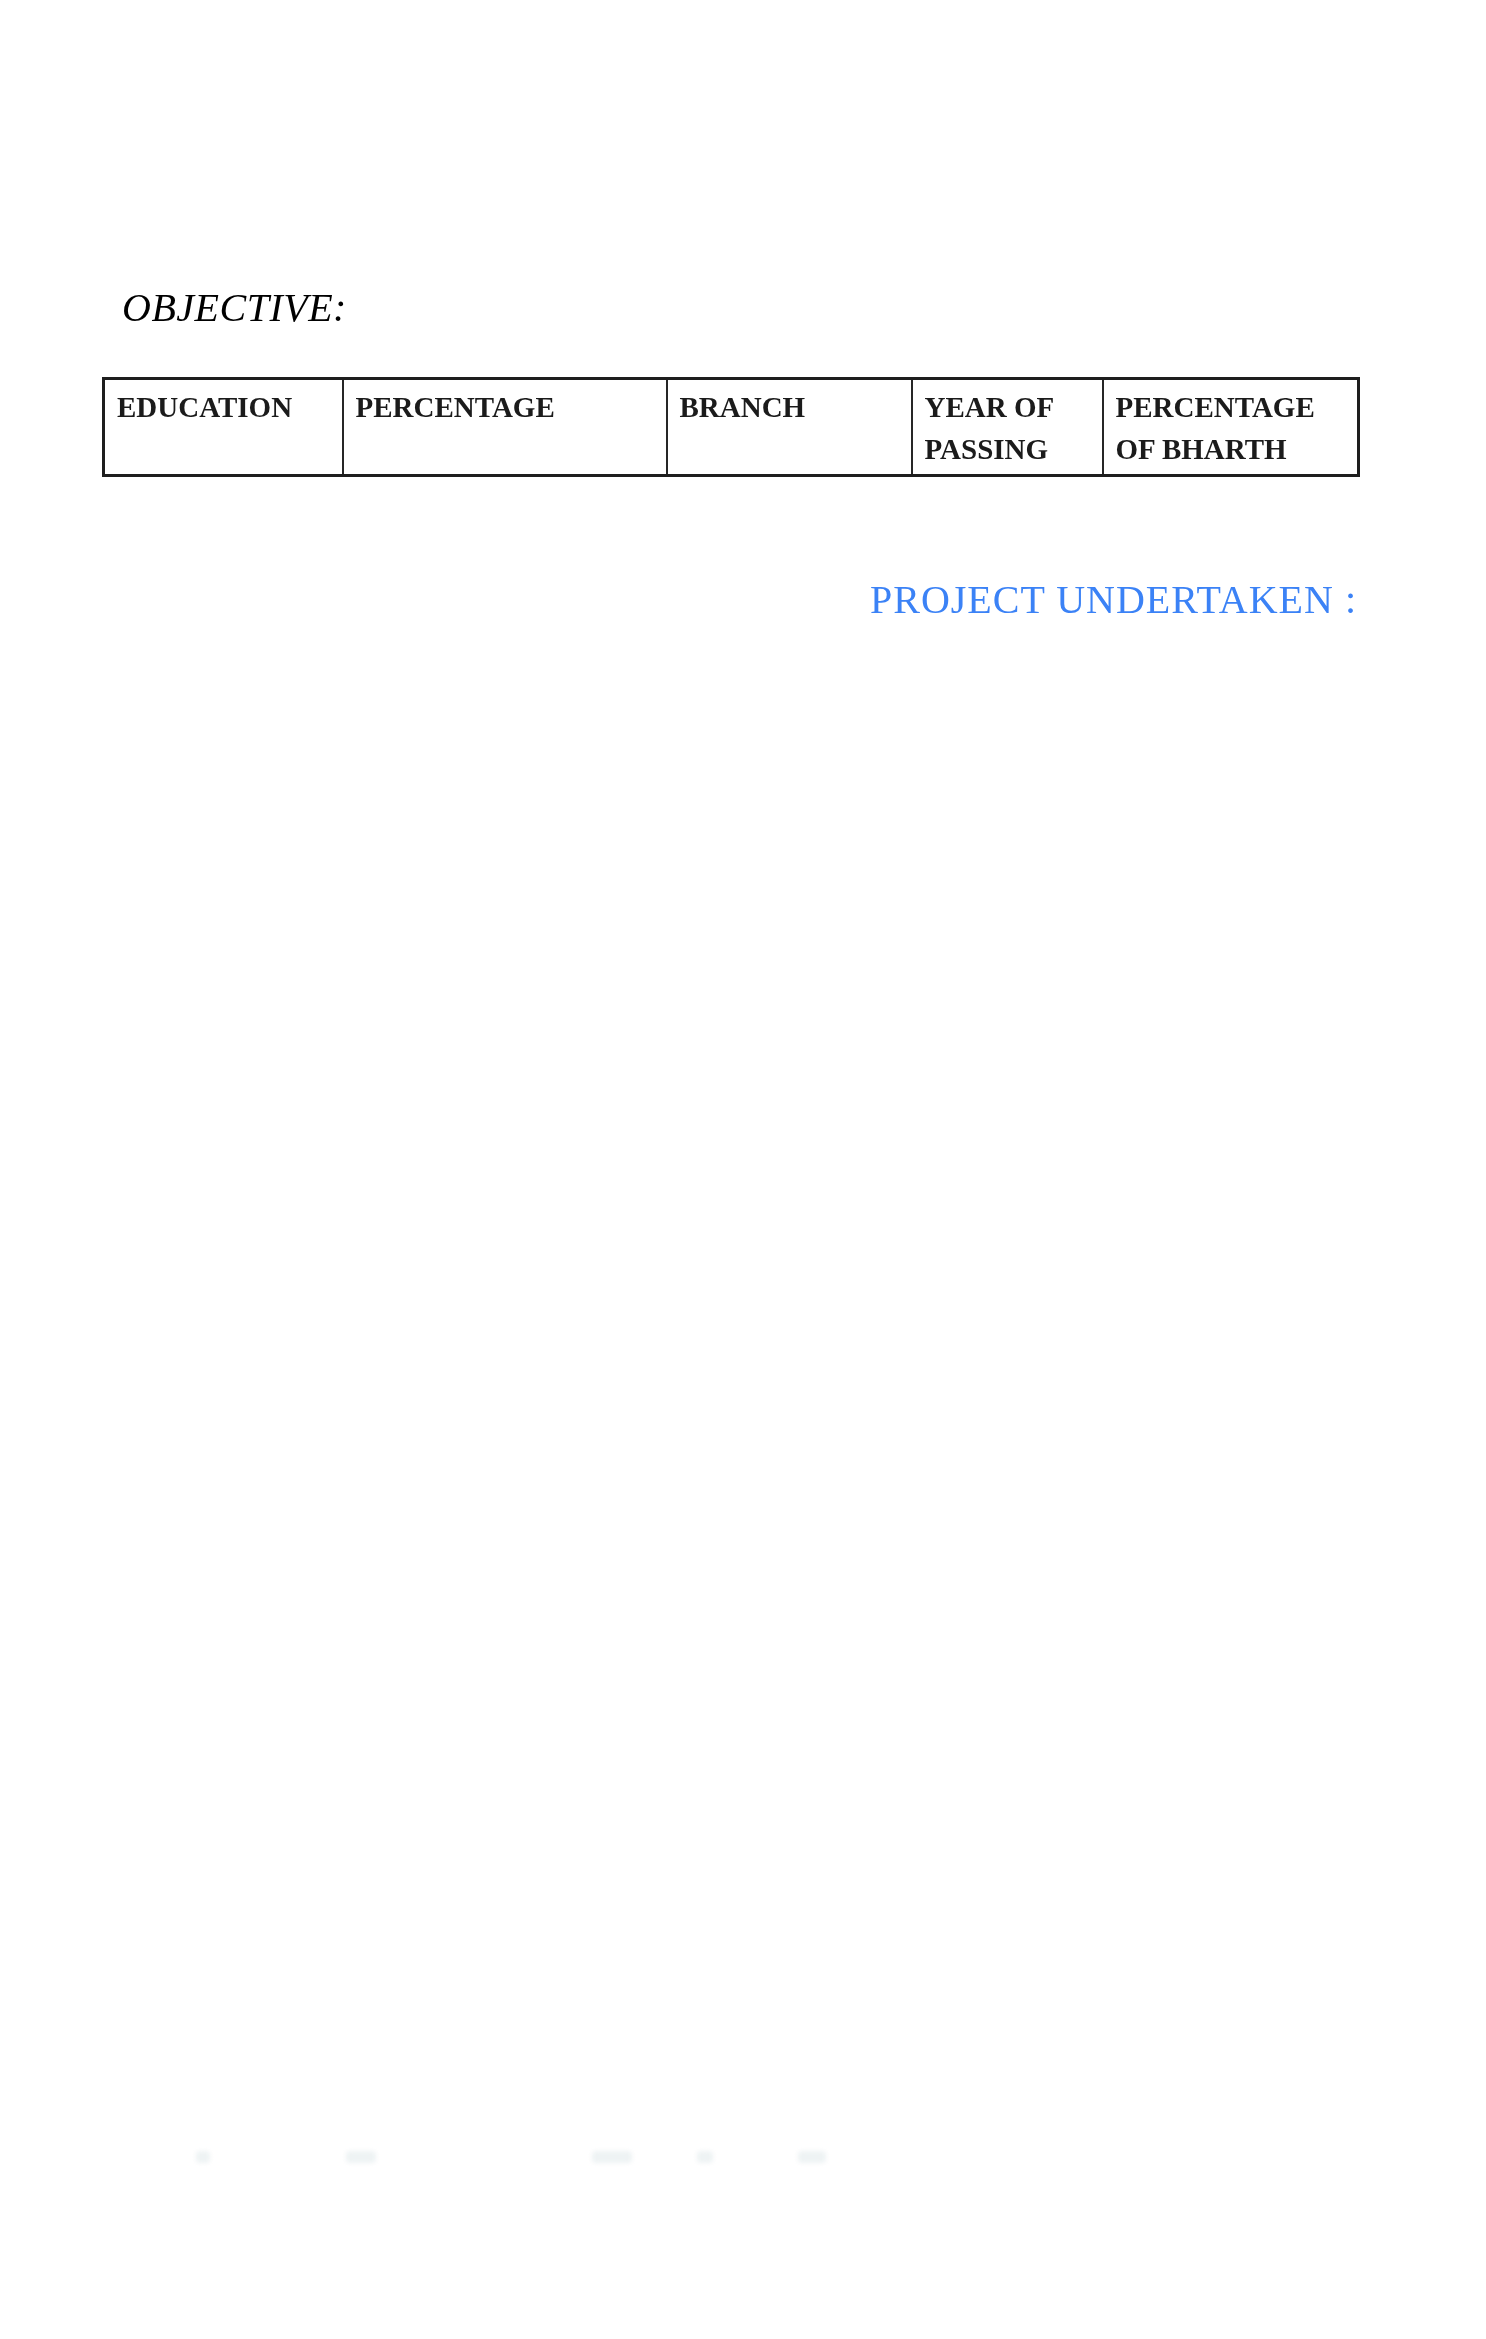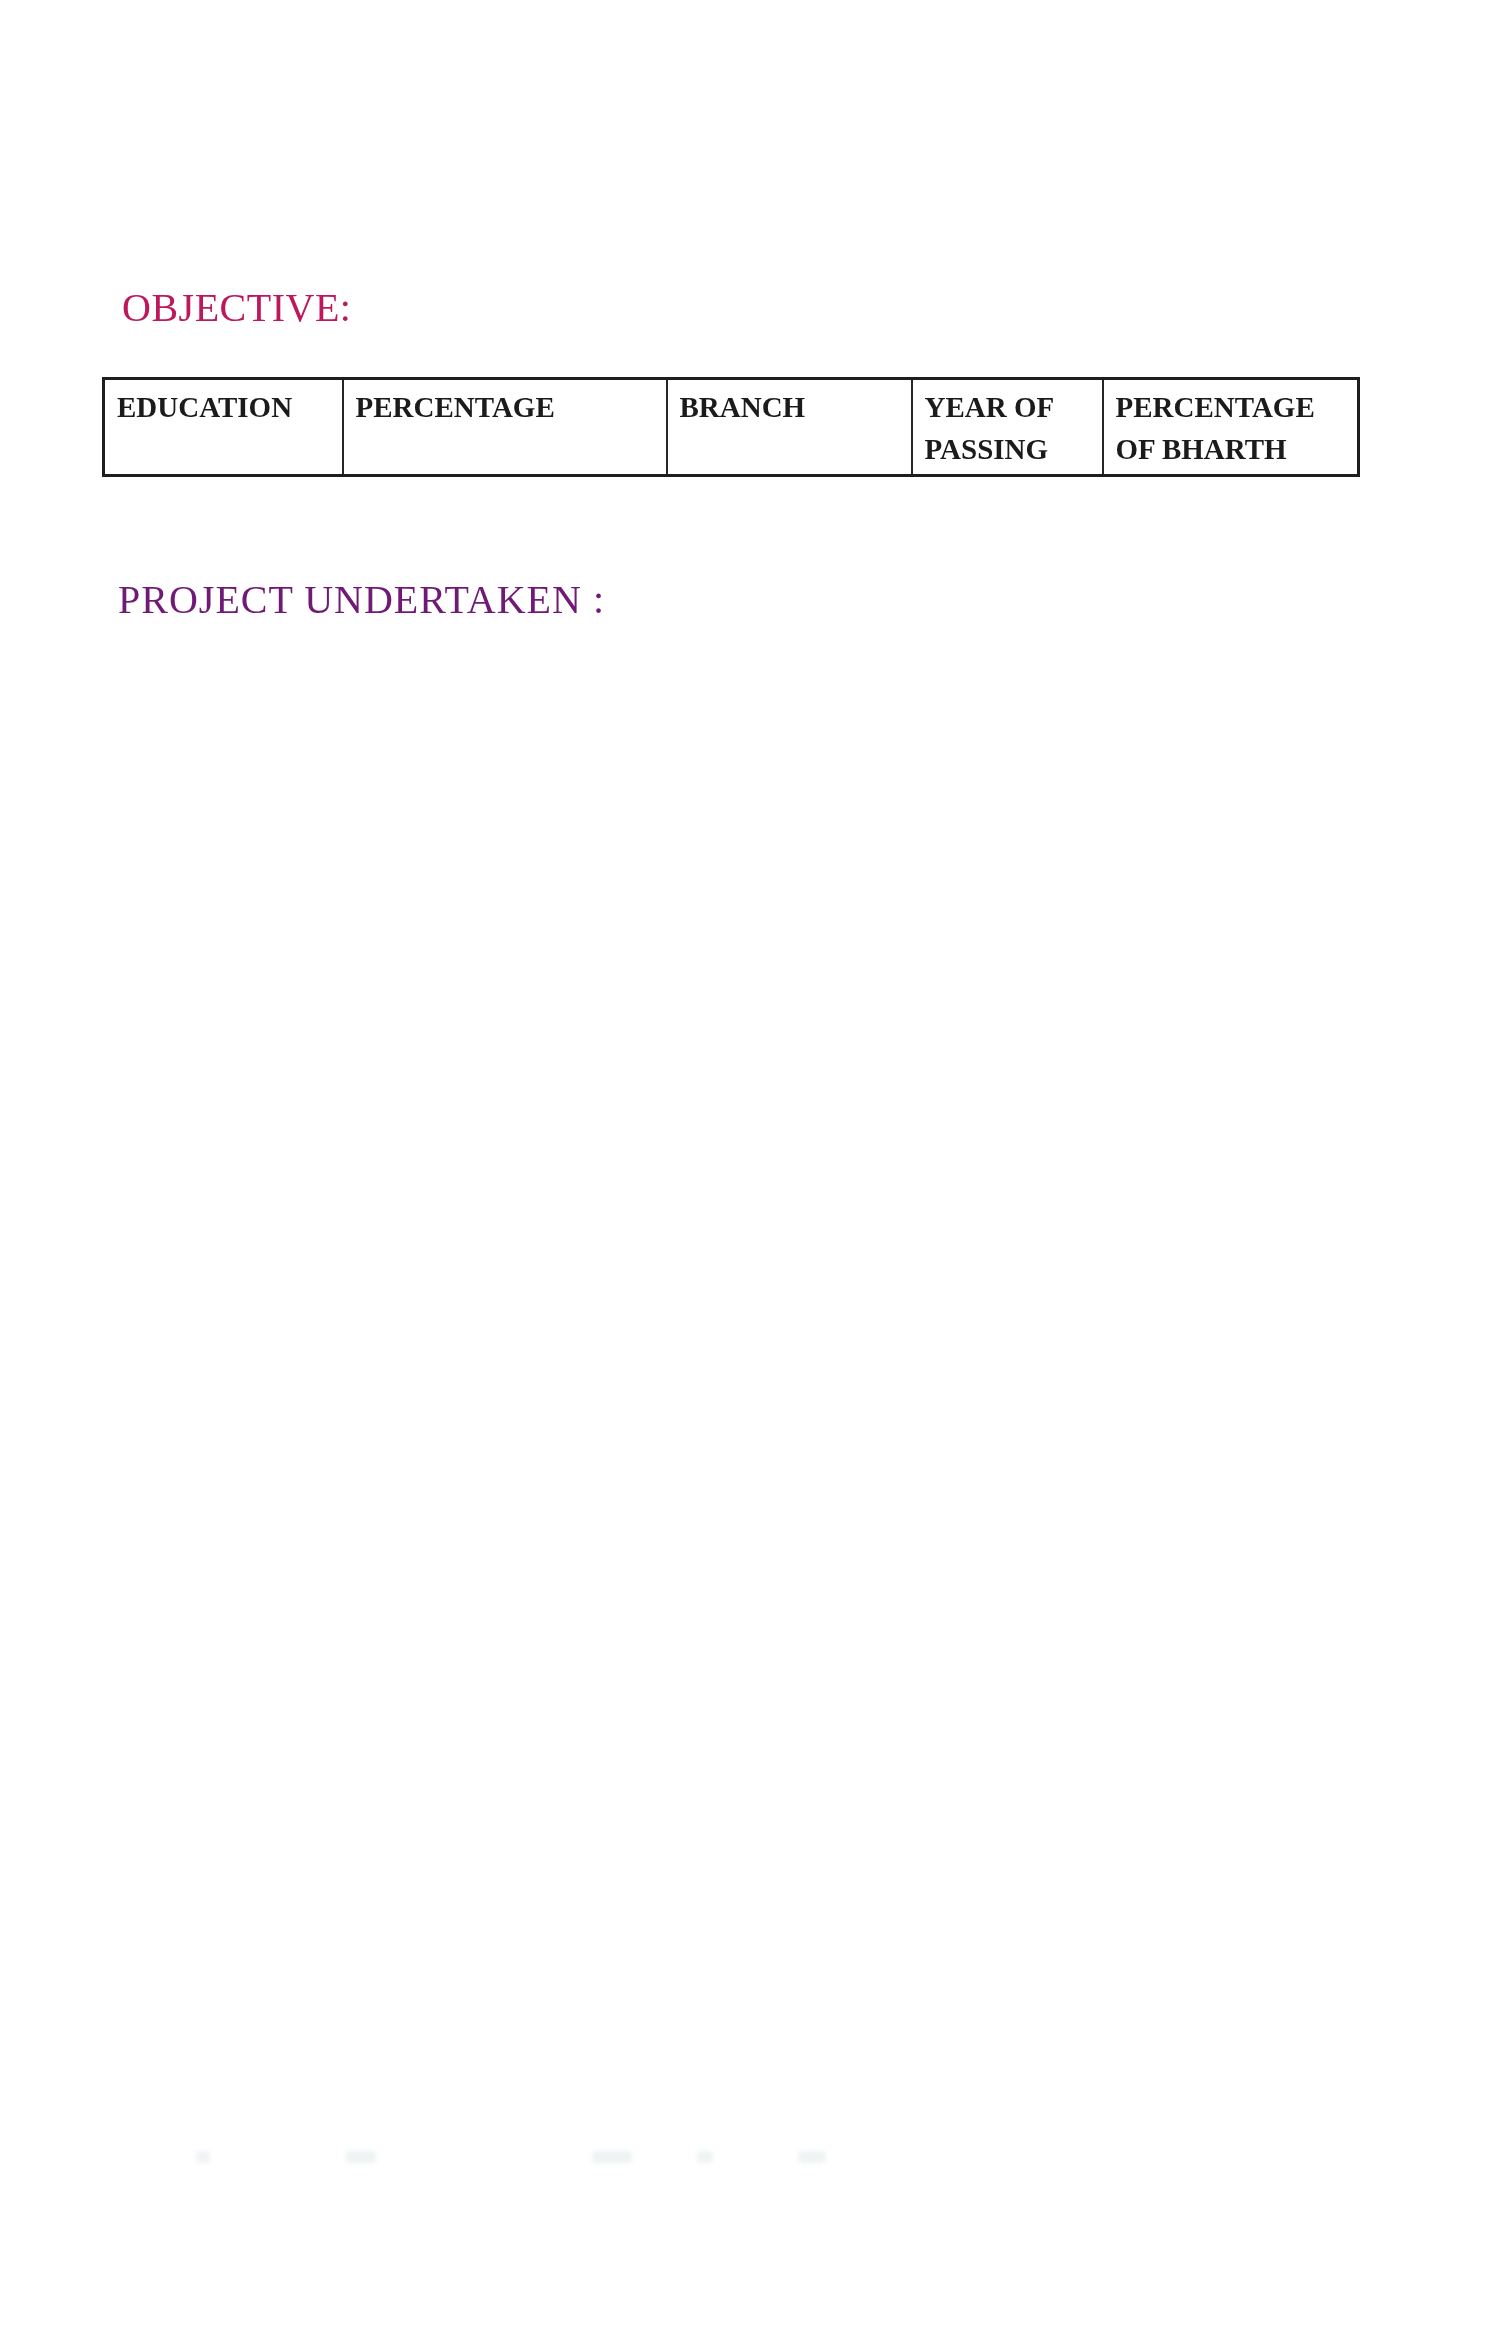--- a/index.html
+++ b/index.html
@@ -23,21 +23,22 @@
     left: 102px;
     top: 285px;
     width: 1255px;
   }
   .objective-heading {
     margin: 0 0 0 20px;
     font-size: 40px;
     font-weight: 400;
     letter-spacing: 0.5px;
     line-height: 46px;
-    color: #be185d;
+    color: #000000;
+    font-style: italic;
   }
   .objective-text {
     margin: 9px 0 0 20px;
     width: 1234px;
     font-size: 31px;
     line-height: 44px;
     text-align: justify;
     color: #1d1d1d;
   }
   table.edu-table {
@@ -75,21 +76,22 @@
     border-bottom: 3px solid #1e1e1e;
   }
   .c-center { text-align: center; }
 
   .project-heading {
     margin: 100px 0 0 16px;
     font-size: 40px;
     font-weight: 400;
     letter-spacing: 1px;
     line-height: 46px;
-    color: #701a75;
+    color: #3b82f6;
+    text-align: right;
   }
 
   
   .artifact {
     position: absolute;
     top: 2151px;
     height: 12px;
     background: #eef3f4;
     border-radius: 4px;
     filter: blur(2px);

